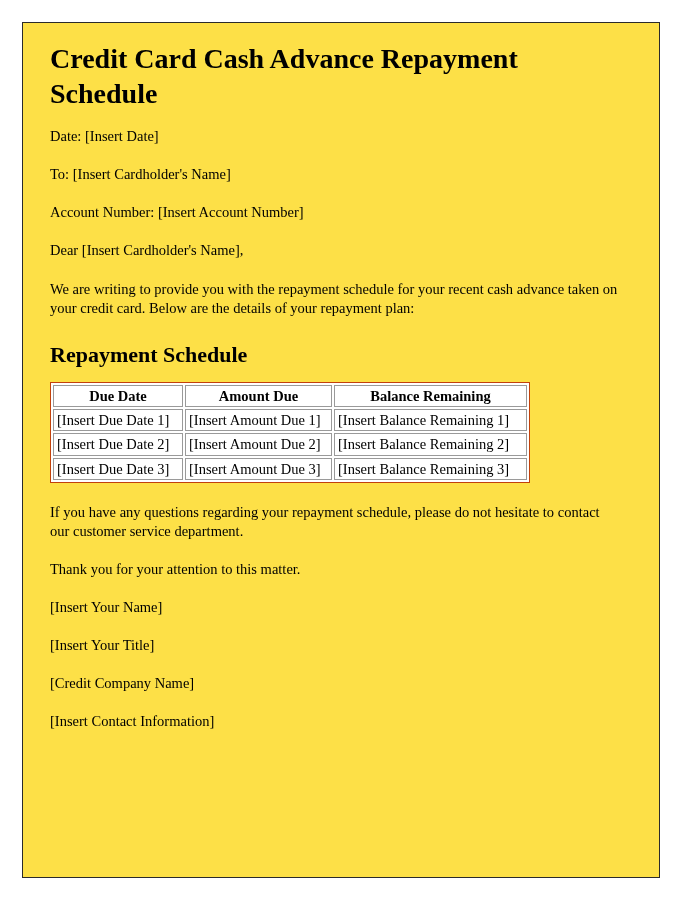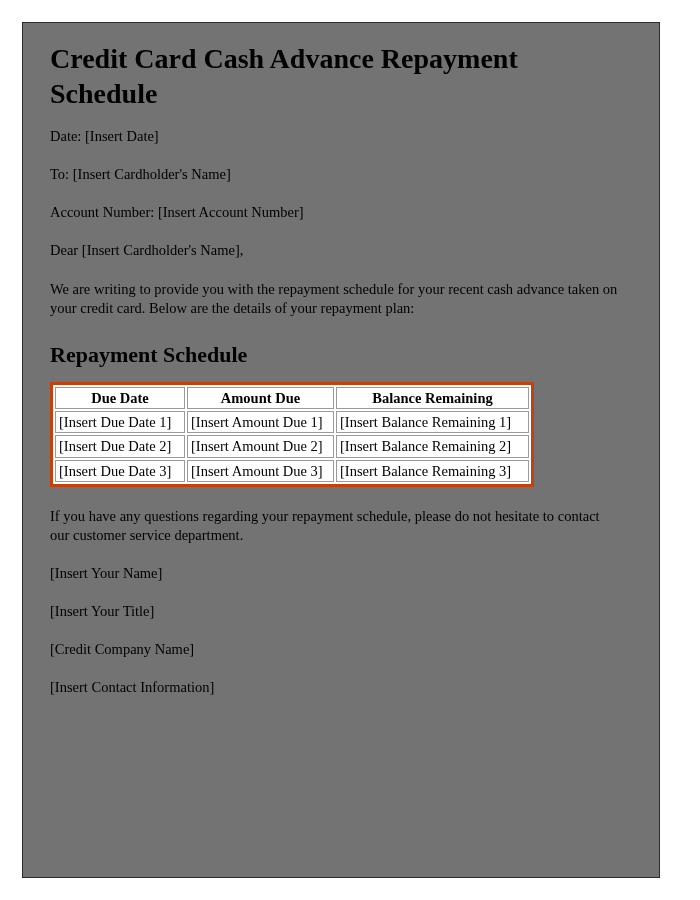--- a/index.html
+++ b/index.html
@@ -16,21 +16,21 @@
   }
 
   .page-frame {
     position: absolute;
     left: 22px;
     top: 22px;
     width: 638px;
     height: 856px;
     border: 1px solid #2b2b2b;
     box-sizing: border-box;
-    background: #737373;
+    background: #fde047;
   }
 
   .doc-body {
     position: absolute;
     left: 27px;
     top: 18px;
     width: 572px;
   }
 
   h1.doc-title {
@@ -56,21 +56,21 @@
     font-size: 14.5px;
     line-height: 1.32;
     margin: 0 0 19px 0;
     color: #000000;
   }
 
   
   table.schedule-table {
     border-collapse: separate;
     border-spacing: 2px;
-    border: 3px solid #c2410c;
+    border: 1px solid #c2410c;
     margin: 0 0 20px 0;
     font-size: 14.5px;
     background: #ffffff;
   }
   table.schedule-table th,
   table.schedule-table td {
     border: 1px solid #9a9a9a;
     padding: 1px 3px;
     line-height: 1.25;
     color: #000000;
@@ -135,20 +135,21 @@
         <tr>
           <td>[Insert Due Date 3]</td>
           <td>[Insert Amount Due 3]</td>
           <td>[Insert Balance Remaining 3]</td>
         </tr>
       </tbody>
     </table>
 
     <p class="doc-para">If you have any questions regarding your repayment schedule, please do not hesitate to contact our customer service department.</p>
 
+    <p class="doc-para">Thank you for your attention to this matter.</p>
 
 
     <div class="signoff-block">
       <p>[Insert Your Name]</p>
       <p>[Insert Your Title]</p>
       <p>[Credit Company Name]</p>
       <p>[Insert Contact Information]</p>
     </div>
 
   </div>

